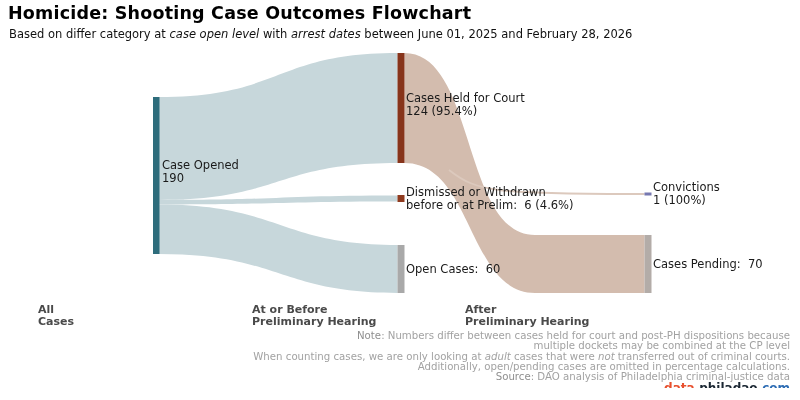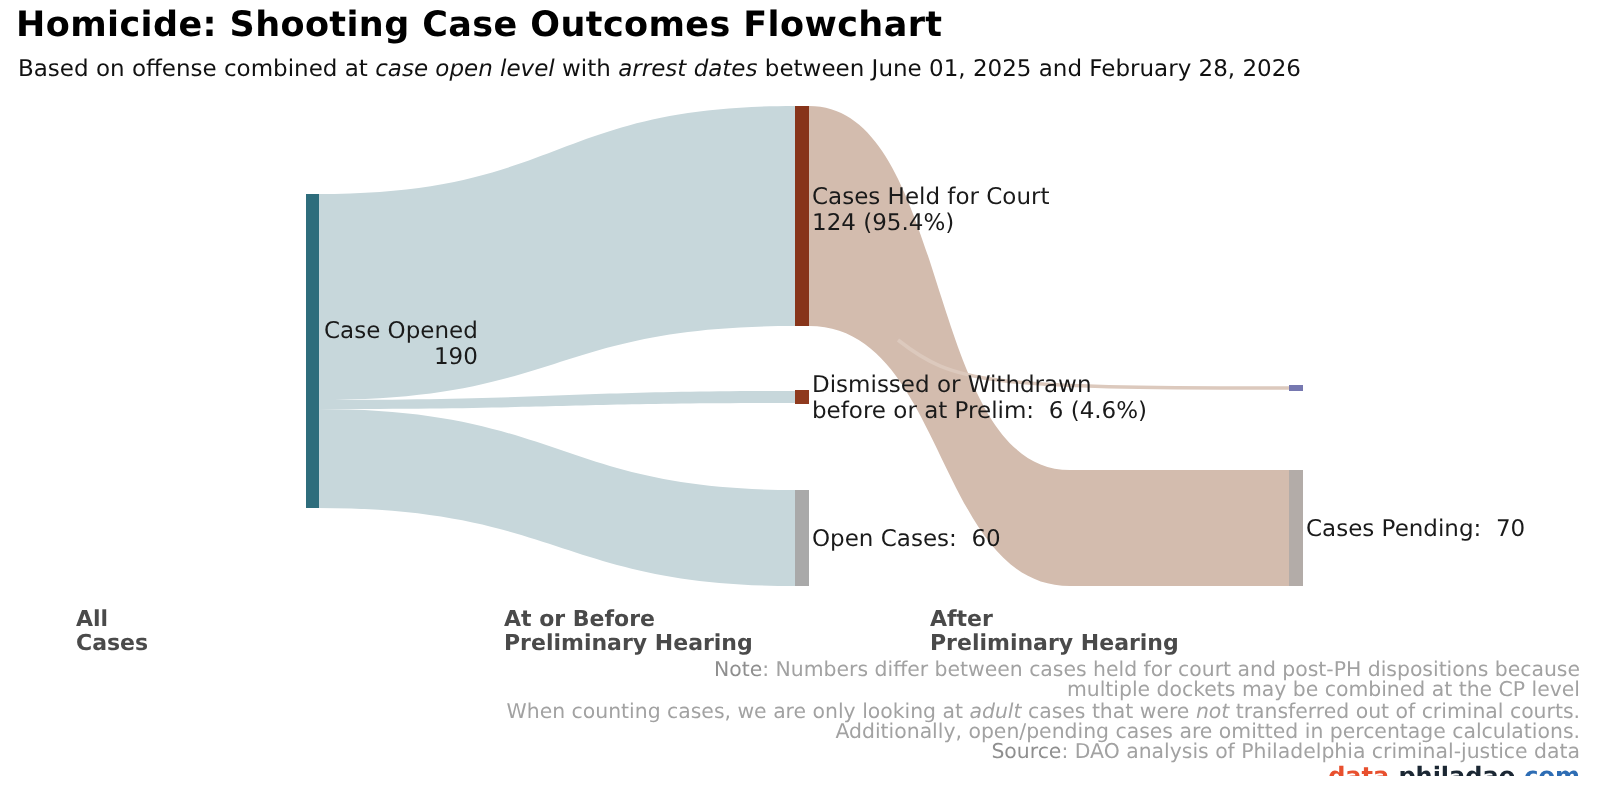--- a/index.html
+++ b/index.html
@@ -38,58 +38,62 @@
   .brand-philadao { color:#1b2733; }
   .brand-com { color:#2e6db4; }
 </style>
 </head>
 <body>
 
 <div id="stage">
 
   <div id="title" class="abs">Homicide: Shooting Case Outcomes Flowchart</div>
 
-  <div id="subtitle" class="abs"><span>Based on offense combined at </span><i>case open level</i><span> with </span><i>arrest dates</i><span> between June 01, 2025 and February 28, 2026</span></div>
+  <div id="subtitle" class="abs"><span>Based on differ category at </span><i>case open level</i><span> with </span><i>arrest dates</i><span> between June 01, 2025 and February 28, 2026</span></div>
 
   <svg class="sankey" width="800" height="400" viewBox="0 0 800 400">
 
     <path d="M159,97 C282,97 275,53 397.5,53 L397.5,163 C275,163 282,200 159,200 Z" fill="#c7d7db"></path>
     <path d="M159,200 C280,200 280,195.5 397.5,195.5 L397.5,201.5 C280,201.5 280,204.5 159,204.5 Z" fill="#c7d7db"></path>
     <path d="M159,204.5 C280,204.5 280,245 397.5,245 L397.5,293 C280,293 280,254 159,254 Z" fill="#c7d7db"></path>
 
     <path d="M404.5,53 C476,53 462,235 535,235 L644.5,235 L644.5,293 L535,293 C468,293 473,163 404.5,163 Z" fill="#d3bcae"></path>
     <path d="M449,170 C477,192 494,194 644.5,194" fill="none" stroke="#dcc9bd" stroke-width="1.8"></path>
 
     <rect x="153" y="97" width="6.5" height="157" fill="#2e6d7c"></rect>
     <rect x="397.5" y="53" width="7" height="110" fill="#87341a"></rect>
     <rect x="397.5" y="195" width="7" height="7" fill="#8f3a1e"></rect>
     <rect x="397.5" y="245" width="7" height="48" fill="#a9a9a9"></rect>
     <rect x="644.5" y="192.5" width="7" height="3" fill="#7678b0"></rect>
     <rect x="644.5" y="235" width="7" height="58" fill="#b3aca8"></rect>
   </svg>
 
-  <div class="nlabel" style="left:162px; top:159px;text-align:right;">
+  <div class="nlabel" style="left:162px; top:159px;">
     <div><span>Case Opened</span></div>
     <div><b>190</b></div>
   </div>
 
   <div class="nlabel" style="left:406px; top:92px;">
     <div><span>Cases Held for Court</span></div>
     <div><b>124</b><span> (95.4%)</span></div>
   </div>
 
   <div class="nlabel" style="left:406px; top:186px;">
     <div><span>Dismissed or Withdrawn</span></div>
     <div><span>before or at Prelim: </span>&nbsp;<b>6</b><span> (4.6%)</span></div>
   </div>
 
   <div class="nlabel" style="left:406px; top:263px;">
     <span>Open Cases: </span>&nbsp;<b>60</b>
   </div>
 
+  <div class="nlabel" style="left:653px; top:181px;">
+    <div><span>Convictions</span></div>
+    <div><b>1</b><span> (100%)</span></div>
+  </div>
 
   <div class="nlabel" style="left:653px; top:258px;">
     <span>Cases Pending: </span>&nbsp;<b>70</b>
   </div>
 
   <div class="collabel" style="left:38px; top:304px;">
     <div>All</div>
     <div>Cases</div>
   </div>
   <div class="collabel" style="left:252px; top:304px;">

